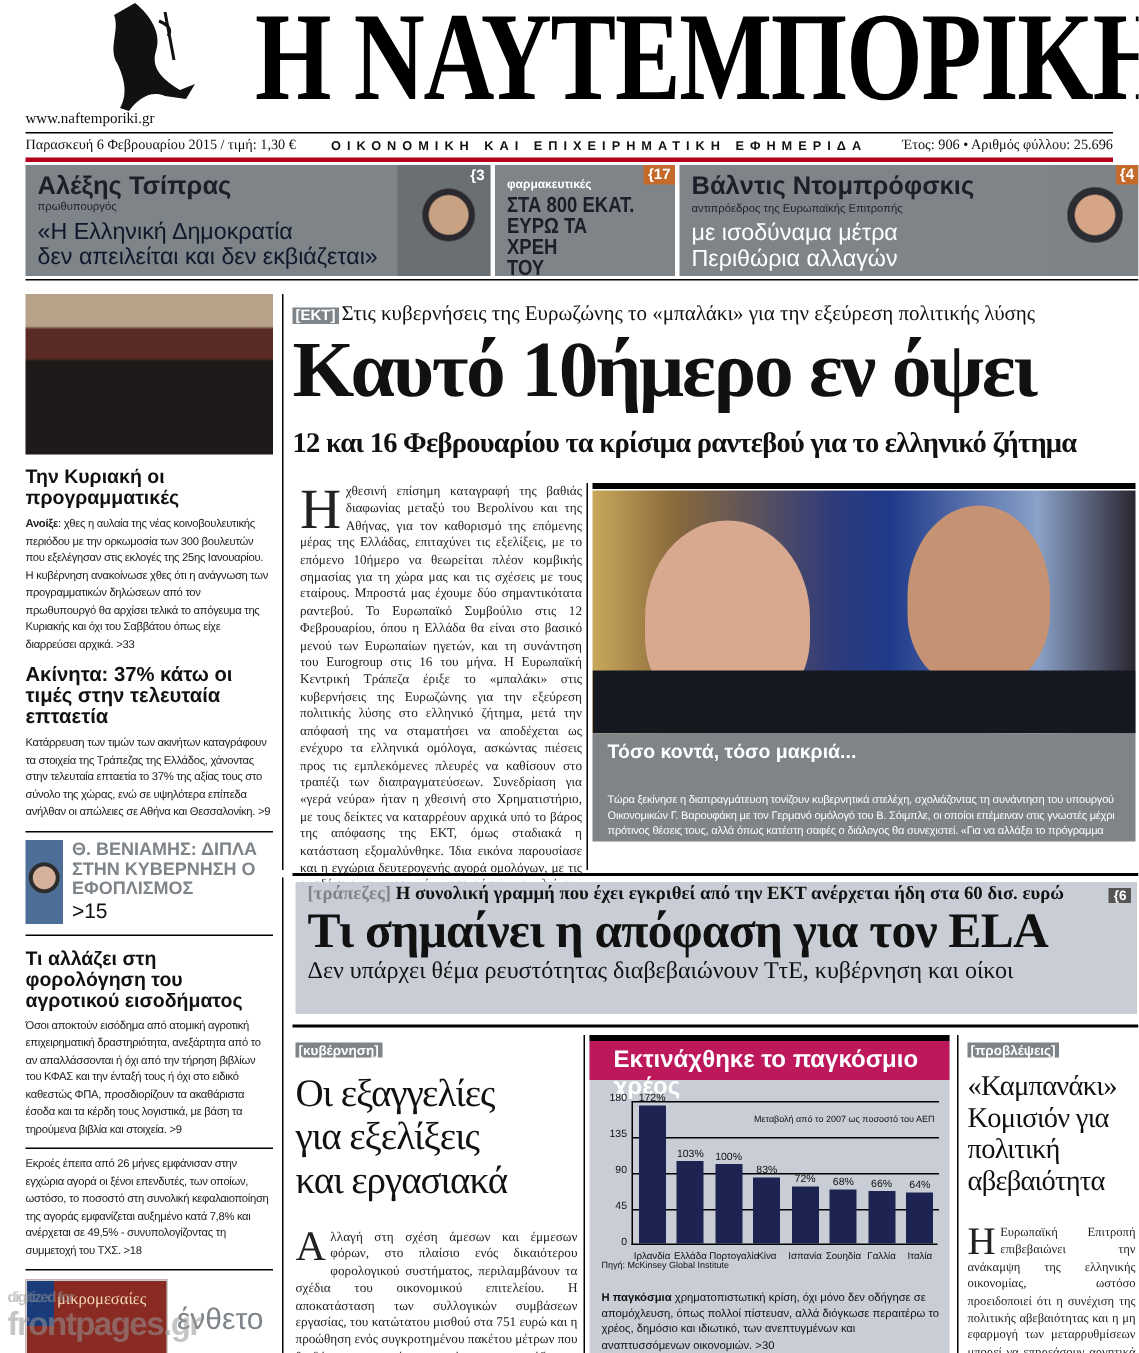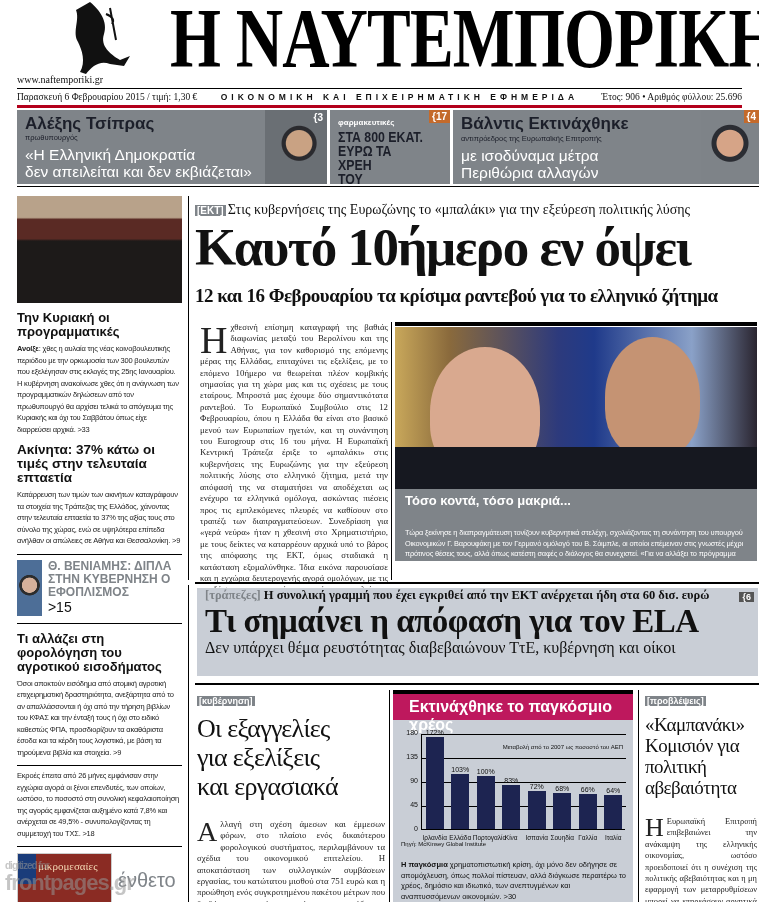--- a/index.html
+++ b/index.html
@@ -13,21 +13,21 @@
 .dateline .tag{flex:1;text-align:center;font-family:"Liberation Sans",sans-serif;font-weight:bold;font-size:8.5px;letter-spacing:4px}
 .redrule{left:17px;top:105px;width:725px;height:3px;background:#b3001b}
 
 .teasers{left:17px;top:110px;width:742px;height:77px;display:flex;gap:3px;border-bottom:1px solid #000;padding-bottom:2px}
 .teaser{background:#7f8489;position:relative;height:74px;color:#fff;overflow:hidden}
 .teaser .pg{position:absolute;top:2px;right:4px;font-size:10px;font-weight:bold;color:#fff}
 .teaser .pg.orange{background:#c46a2b;padding:1px 3px;right:0;top:0}
 .t1{width:310px;padding:4px 8px}
 .t1 .name{font-size:17px;font-weight:bold;color:#1c1f2a}
 .t1 .role{font-size:7.5px;color:#1c1f2a;margin-top:-1px}
-.t1 .quote{font-size:15.5px;line-height:17px;margin-top:4px;color:#ffffff}
+.t1 .quote{font-size:15.5px;line-height:17px;margin-top:4px;color:#0f172a}
 .t2{width:120px;padding:4px 8px}
 .t2 .cat{font-size:8px;color:#fff;font-weight:bold;margin-top:4px}
 .t2 .hl{font-size:14.5px;line-height:14px;font-weight:bold;color:#1c1f2a;margin-top:3px;font-family:"Liberation Sans",sans-serif;transform:scaleX(.85);transform-origin:left}
 .t3{flex:1;padding:4px 8px}
 .t3 .name{font-size:17px;font-weight:bold;color:#1c1f2a}
 .t3 .role{font-size:7.5px;color:#1c1f2a}
 .t3 .quote{font-size:15.5px;line-height:17px;margin-top:4px}
 .photo-tsipras{position:absolute;right:0;top:0;width:62px;height:74px;background:radial-gradient(circle at 55% 45%,#c9a283 0 24%,#2a2a2e 26% 32%,#6a6f74 34%)}
 .photo-dombr{position:absolute;right:0;top:0;width:58px;height:74px;background:radial-gradient(circle at 50% 45%,#d6a487 0 26%,#2b2d33 28% 36%,#7e8388 38%)}
 
@@ -122,21 +122,21 @@
   <div class="teaser t2">
     <div class="cat">φαρμακευτικές</div>
     <div class="hl">
       <div>ΣΤΑ 800 ΕΚΑΤ.</div>
       <div>ΕΥΡΩ ΤΑ ΧΡΕΗ</div>
       <div>ΤΟΥ ΔΗΜΟΣΙΟΥ</div>
     </div>
     <span class="pg orange">{17</span>
   </div>
   <div class="teaser t3">
-    <div class="name">Βάλντις Εκτινάχθηκε</div>
+    <div class="name">Βάλντις Ντομπρόφσκις</div>
     <div class="role">αντιπρόεδρος της Ευρωπαϊκής Επιτροπής</div>
     <div class="quote">
       <div>με ισοδύναμα μέτρα</div>
       <div>Περιθώρια αλλαγών</div>
     </div>
     <div class="photo-dombr"></div>
     <span class="pg orange">{4</span>
   </div>
 </div>
 

